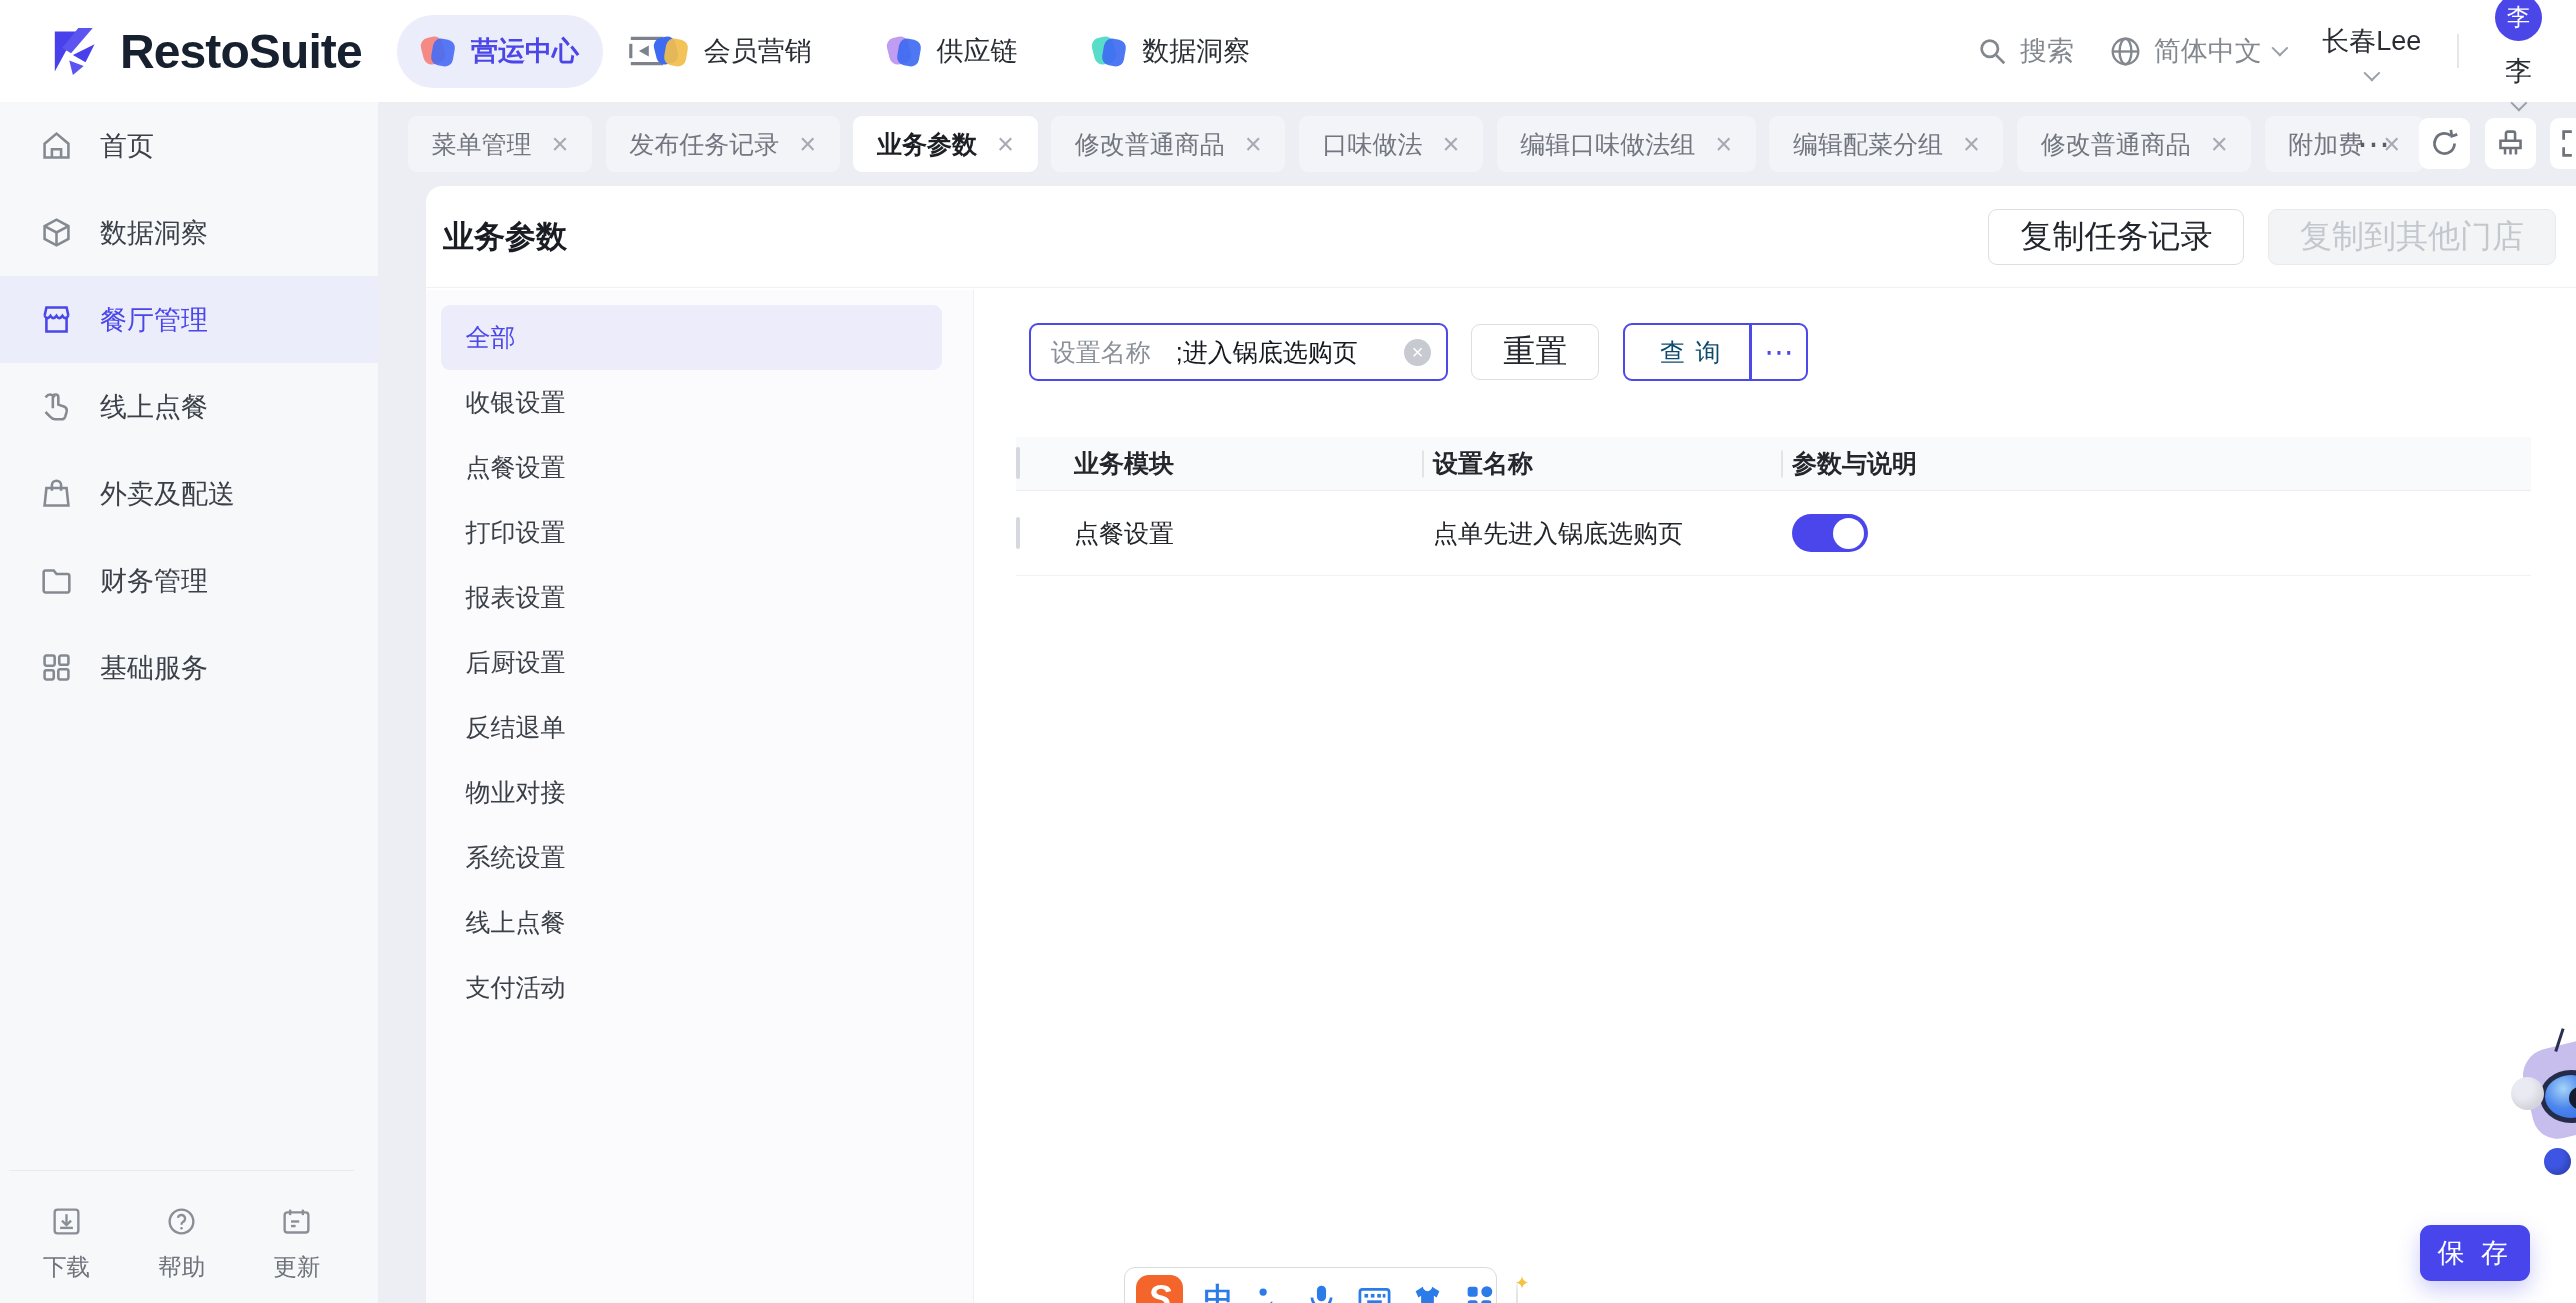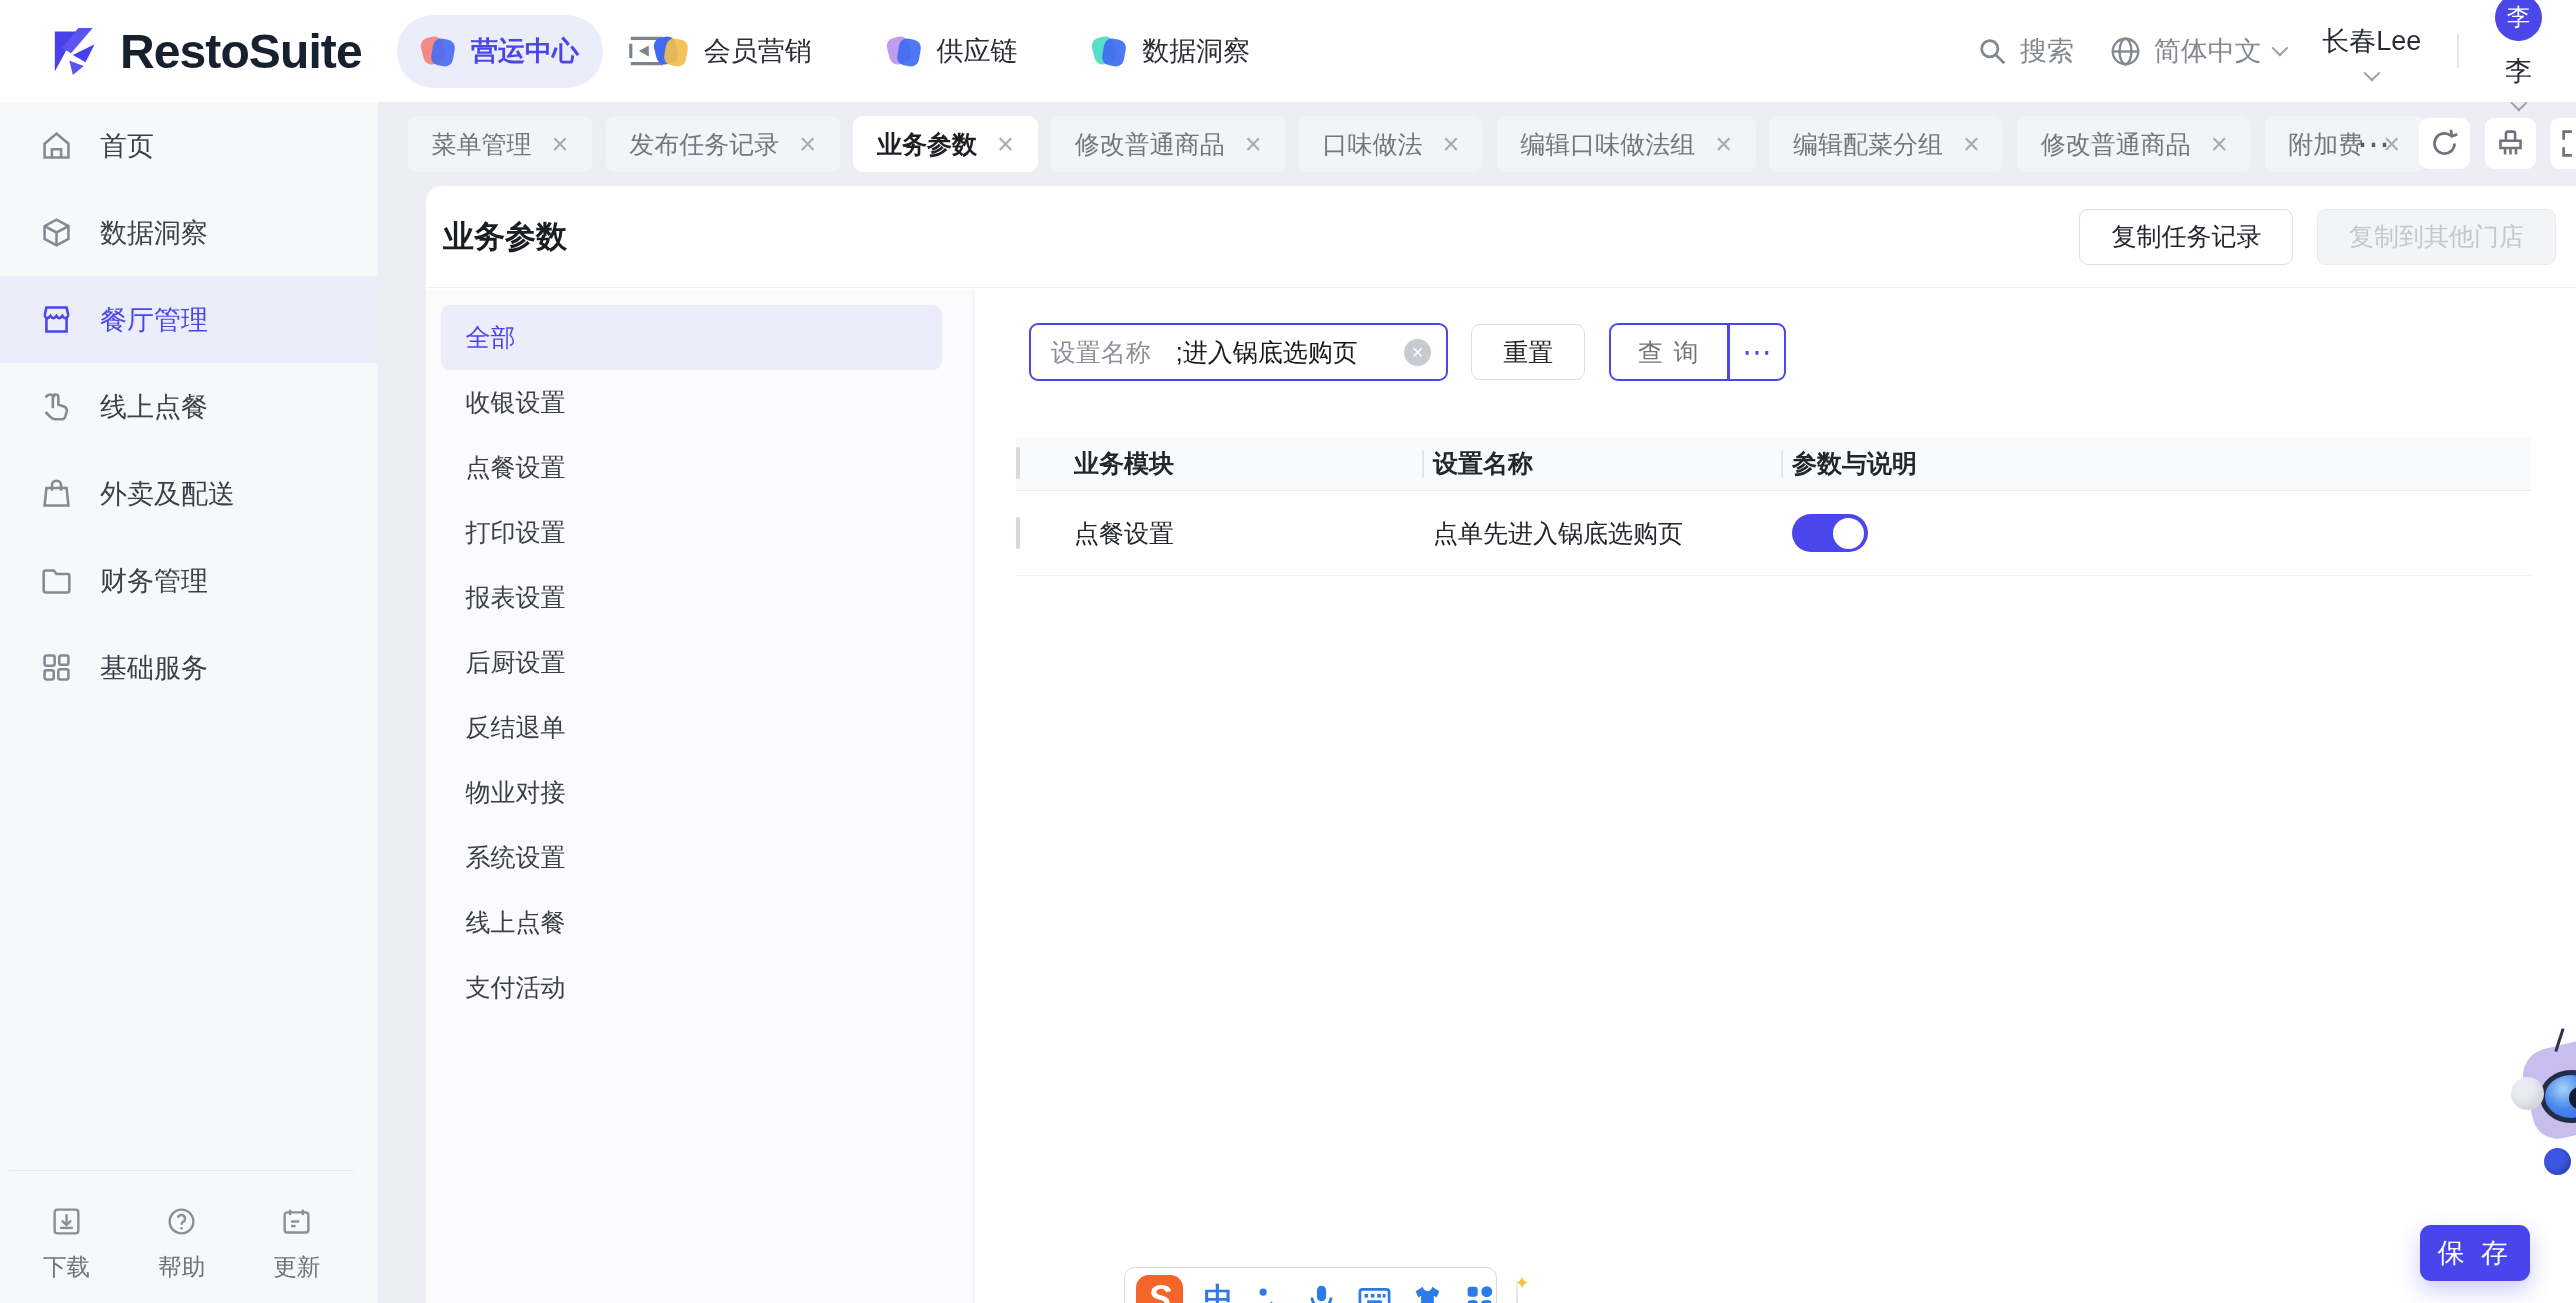--- a/index.html
+++ b/index.html
@@ -44,36 +44,36 @@
   .tabs-right { position:absolute; top:118px; right:0; display:flex; align-items:center; gap:14.5px; z-index:6; }
   .tabs-more { color:#585D64; font-size:33px; margin-right:12.7px; letter-spacing:1.8px; cursor:pointer; }
   .tab-action { width:51px; height:51px; background:#fff; border-radius:9px; display:flex; align-items:center; justify-content:center; color:#6E737B; cursor:pointer; flex:none; }
   .tab-action.clip { margin-right:-25px; }
 
   
   .panel { position:absolute; left:426px; top:186px; right:0; bottom:0; background:#fff; border-top-left-radius:16.3px; }
   .panel-head { height:102px; display:flex; align-items:center; padding:0 20px 0 17px; border-bottom:1.8px solid #F0F1F4; }
   .page-title { font-size:31px; font-weight:bold; color:#191C22; }
   .head-actions { margin-left:auto; display:flex; gap:23.6px; }
-  .btn { height:56px; border-radius:9px; font-size:25px; display:flex; align-items:center; padding:0 31px; cursor:pointer; background:#fff; border:1.8px solid #DBDEE3; color:#23262C; }
+  .btn { height:56px; border-radius:9px; font-size:32px; display:flex; align-items:center; padding:0 31px; cursor:pointer; background:#fff; border:1.8px solid #DBDEE3; color:#23262C; }
   .btn.disabled { background:#F3F4F6; border-color:#E9EAEE; color:#C3C7CE; cursor:default; }
 
   .panel-body { position:absolute; top:104px; left:0; right:0; bottom:0; display:flex; }
   .categories { width:548px; flex:none; border-right:1.8px solid #EFF0F3; background:#FBFBFD; padding:14.5px 31px 0 14.5px; }
   .cat-item { height:65px; display:flex; align-items:center; padding-left:25px; font-size:25px; color:#3B4048; border-radius:9px; cursor:pointer;text-align:center; }
   .cat-item.active { background:#ECECFA; color:#4A46E8; }
 
   .content { flex:1; min-width:0; padding:33px 45px 0 42px; position:relative; }
   .filters { display:flex; gap:23.6px; margin-left:12.7px; align-items:center; }
   .filter-box { width:419px; height:58px; border:2.7px solid #4C48E9; border-radius:9px; display:flex; align-items:center; padding:0 14.5px 0 20px; background:#fff; cursor:text; }
   .filter-label { color:#8A8F99; font-size:25px; flex:none; margin-right:25px; }
   .filter-value { font-size:25px; color:#15181D; white-space:nowrap; overflow:hidden; flex:1; }
   .filter-clear { width:27px; height:27px; border-radius:50%; background:#C7CAD1; color:#fff; font-size:20px; line-height:1; display:flex; align-items:center; justify-content:center; flex:none; margin-left:9px; cursor:pointer; }
   .query-split { display:flex; border:2.7px solid #4C48E9; border-radius:9px; overflow:hidden; background:#fff; height:58px; }
-  .query-main { padding:0 27px; color:#737373; font-size:25px; display:flex; align-items:center; letter-spacing:1.8px; cursor:pointer; }
+  .query-main { padding:0 27px; color:#0c4a6e; font-size:25px; display:flex; align-items:center; letter-spacing:1.8px; cursor:pointer;margin-left:8px; }
   .query-sep { width:2.7px; background:#4C48E9; }
   .query-more { width:54px; color:#4C48E9; font-size:29px; display:flex; align-items:center; justify-content:center; cursor:pointer; }
 
   .table { margin-top:56px; }
   .trow, .thead { display:grid; grid-template-columns:58px 359px 359px 1fr; align-items:center; }
   .thead { height:54px; background:#F9FAFC; border-bottom:1.8px solid #EAECF0; font-weight:bold; font-size:25px; color:#23262B; }
   .th { position:relative; padding-right:9px; }
   .th.sep::before { content:""; position:absolute; left:-11px; top:50%; transform:translateY(-50%); width:1.8px; height:27px; background:#E2E4E9; }
   .trow { height:85px; border-bottom:1.8px solid #F1F2F5; font-size:25px; color:#23262B; }
   .checkbox { width:31px; height:31px; border:2.3px solid #D5D8DE; border-radius:7.3px; background:#fff; cursor:pointer; }

